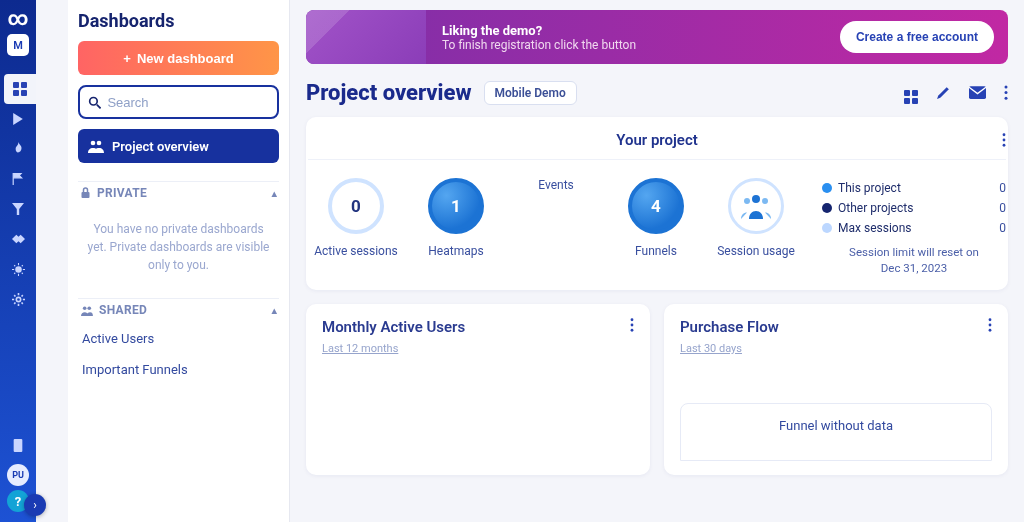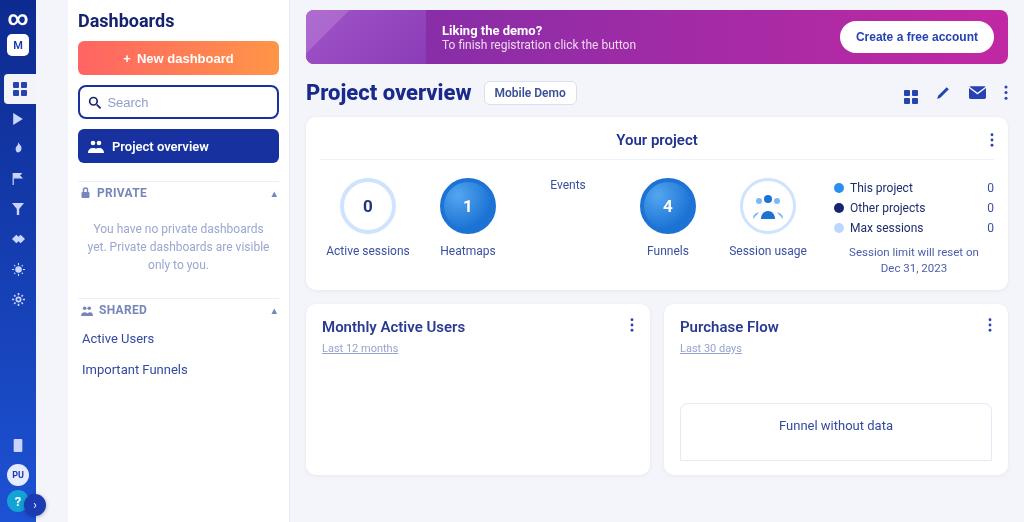--- a/index.html
+++ b/index.html
@@ -80,21 +80,21 @@
   .banner-btn{ background:#fff; border-radius:18px; height:32px; padding:0 16px; color:#2742b4; font-size:12px; font-weight:600; border:none; cursor:pointer;}
 
   .page-head{display:flex; align-items:center; margin-bottom:12px; gap:12px;}
   .page-title{font-size:22px; font-weight:800; color:#1a2a8c;}
   .project-chip{ border:1px solid #d9dff0; border-radius:6px; padding:4px 10px; font-size:12px; color:#3b4f96; font-weight:600; background:#fff;}
   .head-actions{margin-left:auto; display:flex; gap:18px; align-items:center;}
   .head-ico{color:#2742b4; font-size:15px; cursor:pointer;}
   .app-ico{display:inline-grid; grid-template-columns:6px 6px; gap:2px;}
   .app-ico span{width:6px;height:6px;background:#2742b4;border-radius:1px;}
 
-  .card{ background:#fff; border-radius:10px; box-shadow:0 1px 4px rgba(20,40,120,.06); padding:14px 14px; margin-bottom:14px; }
+  .card{ background:#fff; border-radius:10px; box-shadow:0 1px 4px rgba(20,40,120,.06); padding:14px 2px; margin-bottom:14px; }
   .card-head{display:flex; align-items:center; justify-content:center; position:relative; padding-bottom:10px; border-bottom:1px solid #eef1f9; margin-bottom:18px;}
   .card-title{font-size:15px; font-weight:600; color:#20338e;}
   .card-menu{position:absolute; right:0; color:#2742b4; font-size:16px; cursor:pointer;}
 
   .metrics-row{display:flex; align-items:flex-start; gap:4px;}
   .metric{ flex:0 0 96px; display:flex; flex-direction:column; align-items:center; gap:10px;}
   .circle{
     width:56px; height:56px; border-radius:50%; display:flex; align-items:center; justify-content:center;
     font-size:17px; font-weight:700; color:#22347f;
   }

